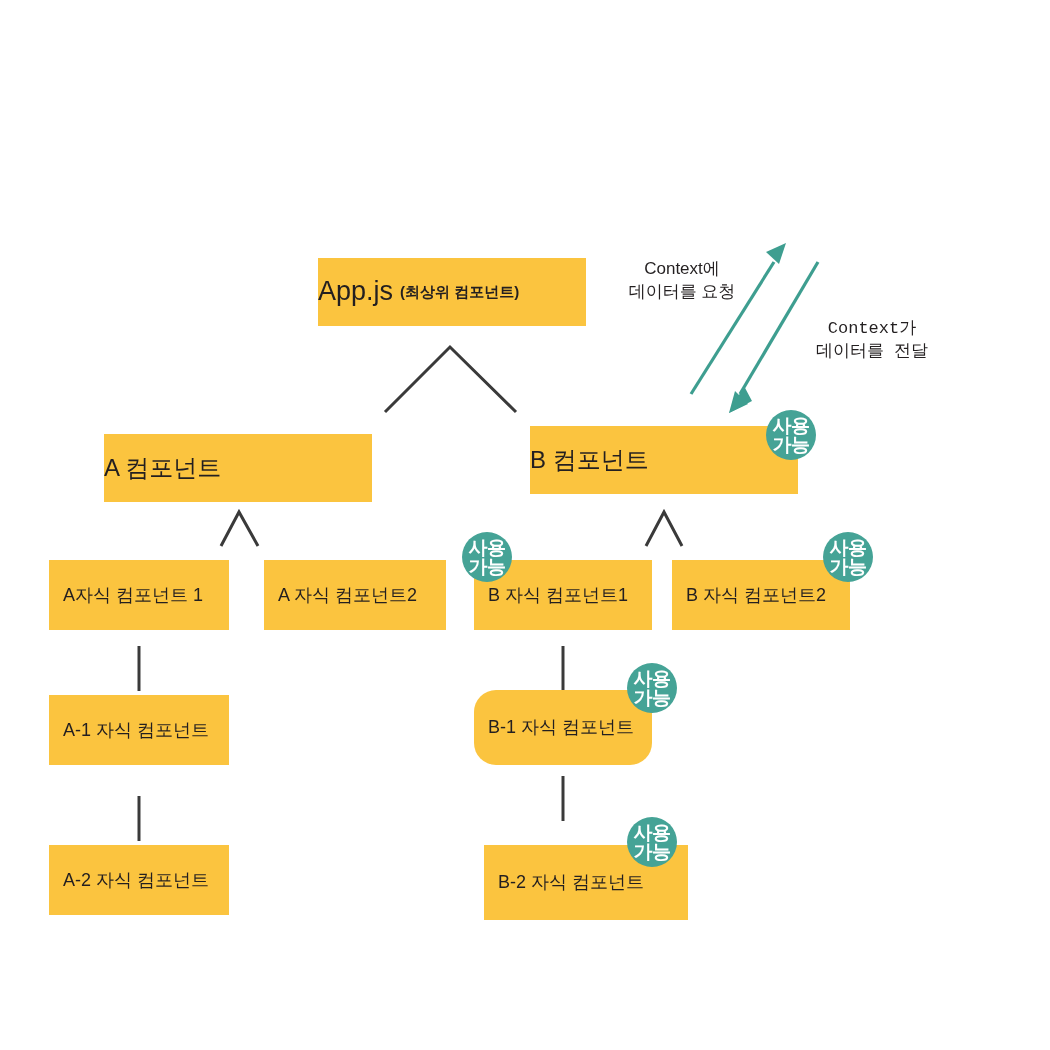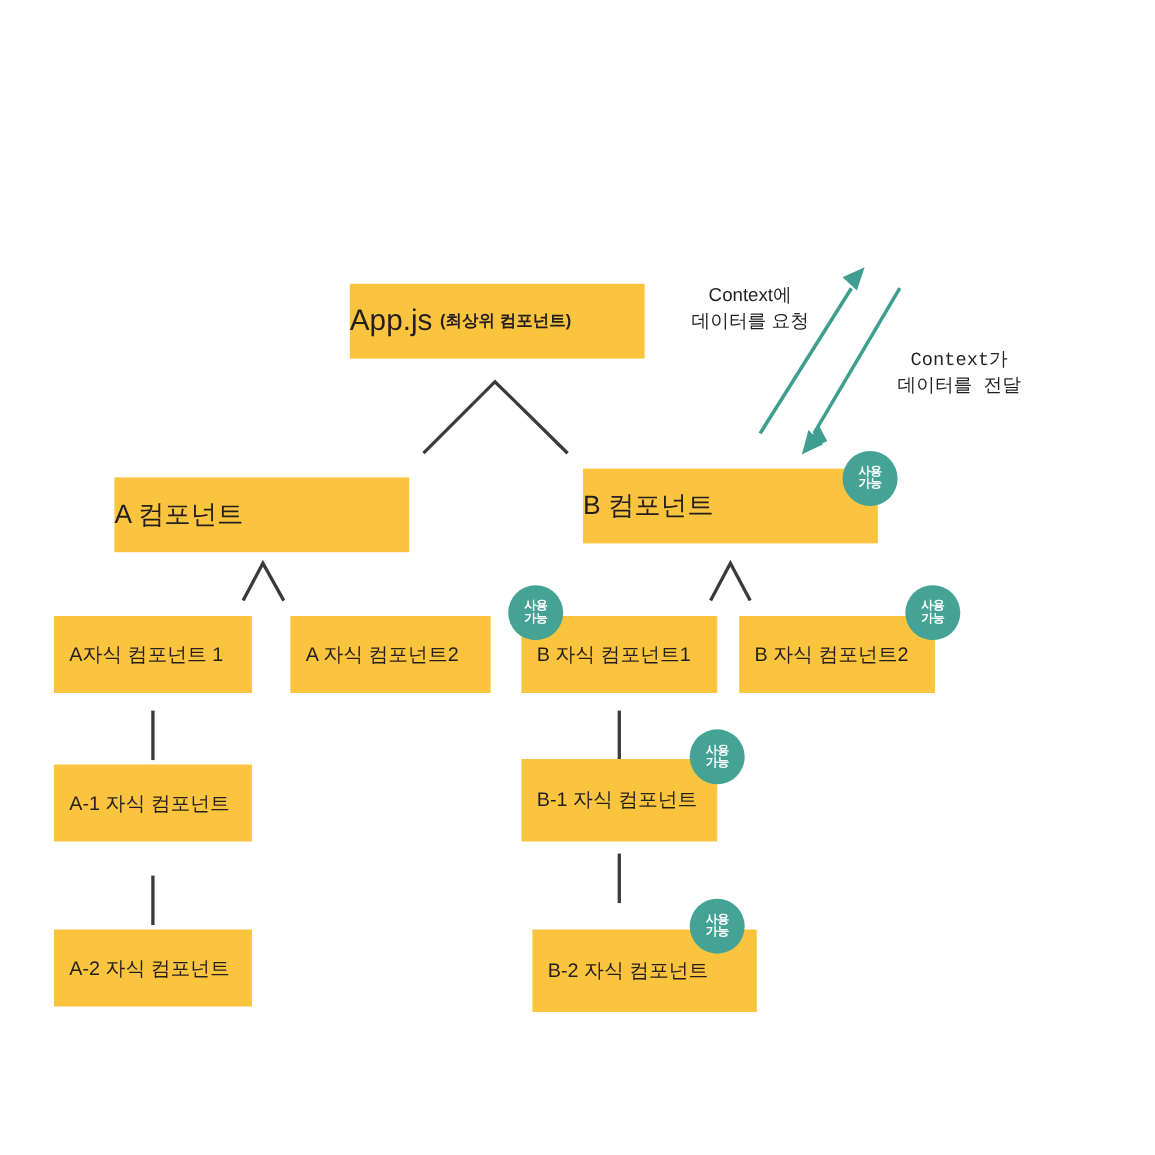--- a/index.html
+++ b/index.html
@@ -77,21 +77,21 @@
     position: absolute;
     width: 50px;
     height: 50px;
     border-radius: 50%;
     background: #45a396;
     color: #ffffff;
     display: flex;
     flex-direction: column;
     align-items: center;
     justify-content: center;
-    font-size: 11px;
+    font-size: 19px;
     font-weight: 700;
     line-height: 1.0;
     letter-spacing: -0.5px;
   }
   .arrow-label {
     position: absolute;
     color: #231f20;
     font-size: 17px;
     font-weight: 400;
     line-height: 1.35;
@@ -187,21 +187,21 @@
   </div>
   <div class="badge" style="left:823px; top:532px;">
     <span>사용</span>
     <span>가능</span>
   </div>
 
   <div class="box left-align" style="left:49px; top:695px; width:180px; height:70px;">
     <span class="lvl2-label">A-1 자식 컴포넌트</span>
   </div>
 
-  <div class="box left-align" style="left:474px; top:690px; width:178px; height:75px;">
+  <div class="box left-align" style="left:474px; top:690px; width:178px; height:75px;border-radius:22px;">
     <span class="lvl2-label">B-1 자식 컴포넌트</span>
   </div>
   <div class="badge" style="left:627px; top:663px;">
     <span>사용</span>
     <span>가능</span>
   </div>
 
   <div class="box left-align" style="left:49px; top:845px; width:180px; height:70px;">
     <span class="lvl2-label">A-2 자식 컴포넌트</span>
   </div>

